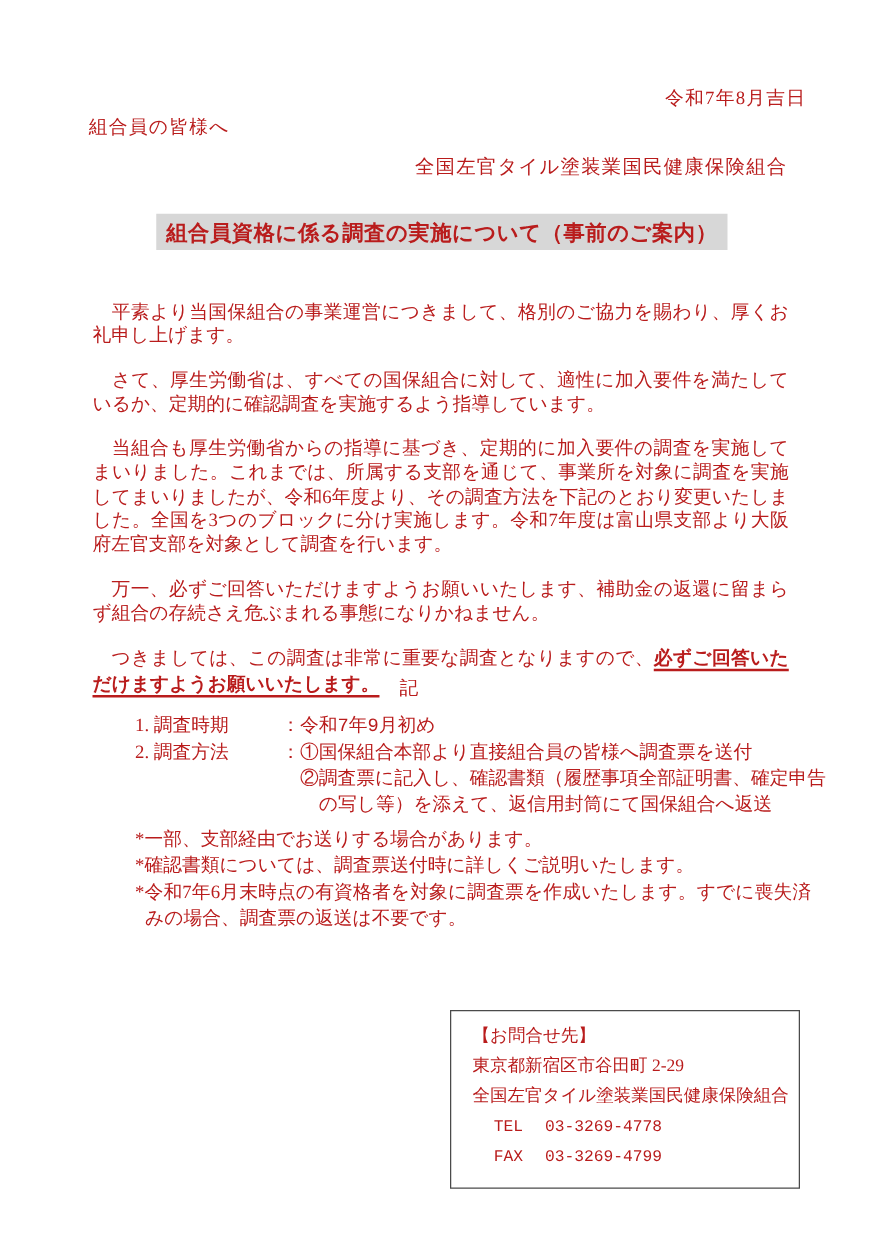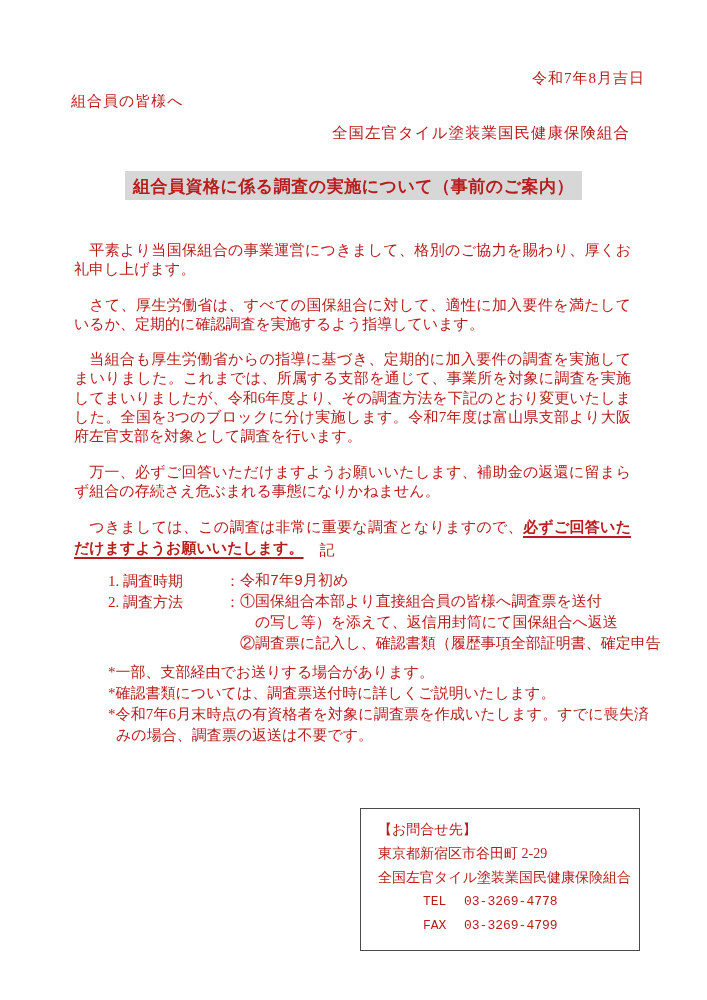--- a/index.html
+++ b/index.html
@@ -75,21 +75,21 @@
     box-sizing: border-box;
     padding: 9px 4px 12px 17px;
     font-size: 14px;
   }
   .cb-line { line-height: 24px; white-space: nowrap; }
   .cb-contact {
     padding-left: 17px;
     font-family: "Liberation Mono", "DejaVu Sans Mono", monospace;
     font-size: 13px;
   }
-  .cb-contact .cb-label { display: inline-block; min-width: 41px; margin-left: 28px; }
+  .cb-contact .cb-label { display: inline-block; min-width: 41px; }
 </style>
 </head>
 <body>
 
 <div class="page">
 
   <div class="date-line">令和7年8月吉日</div>
 
   <div class="recipient-line">組合員の皆様へ</div>
 
@@ -115,22 +115,22 @@
       <span class="rec-colon">：</span>
       <span class="rec-lines">
         <div>令和7年9月初め</div>
       </span>
     </div>
     <div class="rec-row">
       <span class="rec-label">2. 調査方法</span>
       <span class="rec-colon">：</span>
       <span class="rec-lines">
         <div>①国保組合本部より直接組合員の皆様へ調査票を送付</div>
+        <div>②調査票に記入し、確認書類（履歴事項全部証明書、確定申告</div>
         <div>　の写し等）を添えて、返信用封筒にて国保組合へ返送</div>
-        <div>②調査票に記入し、確認書類（履歴事項全部証明書、確定申告</div>
       </span>
     </div>
   </div>
 
   <div class="notes">
     <p class="note">*一部、支部経由でお送りする場合があります。</p>
     <p class="note">*確認書類については、調査票送付時に詳しくご説明いたします。</p>
     <p class="note">*令和7年6月末時点の有資格者を対象に調査票を作成いたします。すでに喪失済みの場合、調査票の返送は不要です。</p>
   </div>
 

